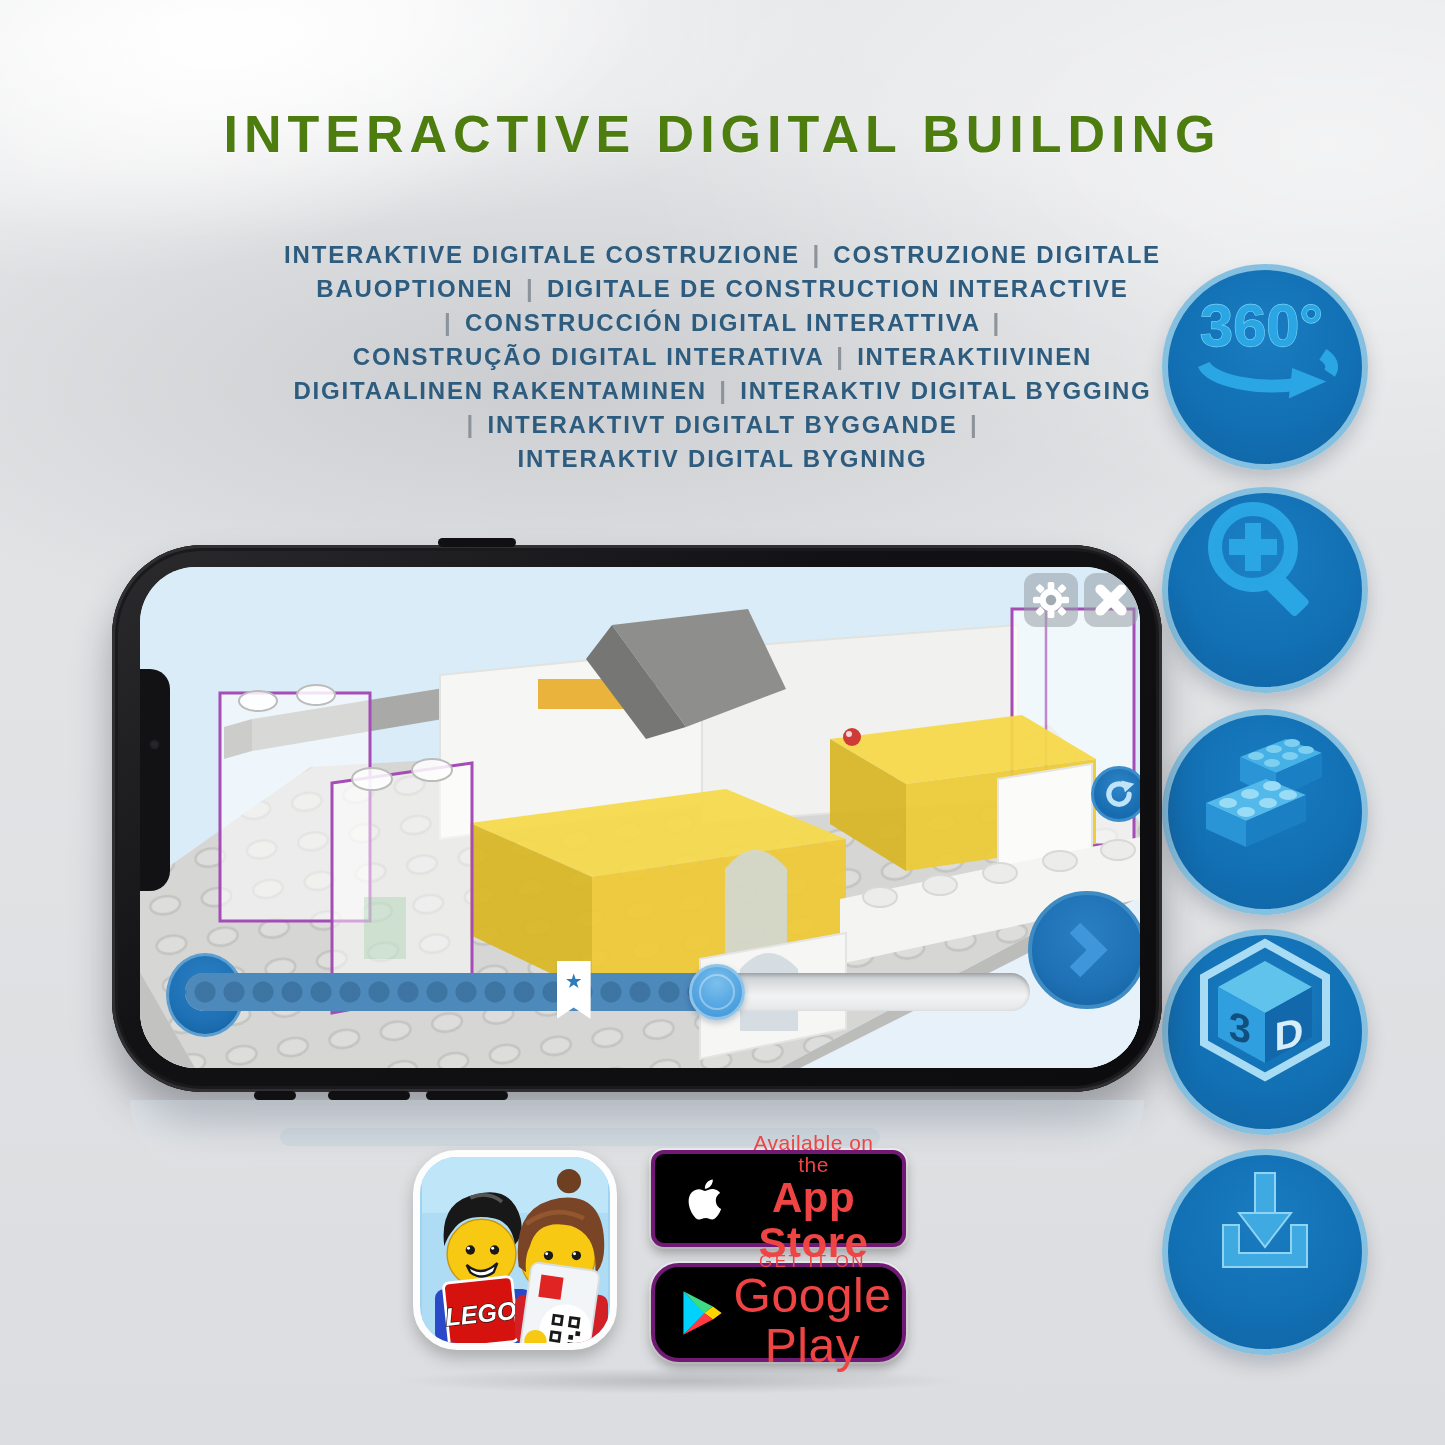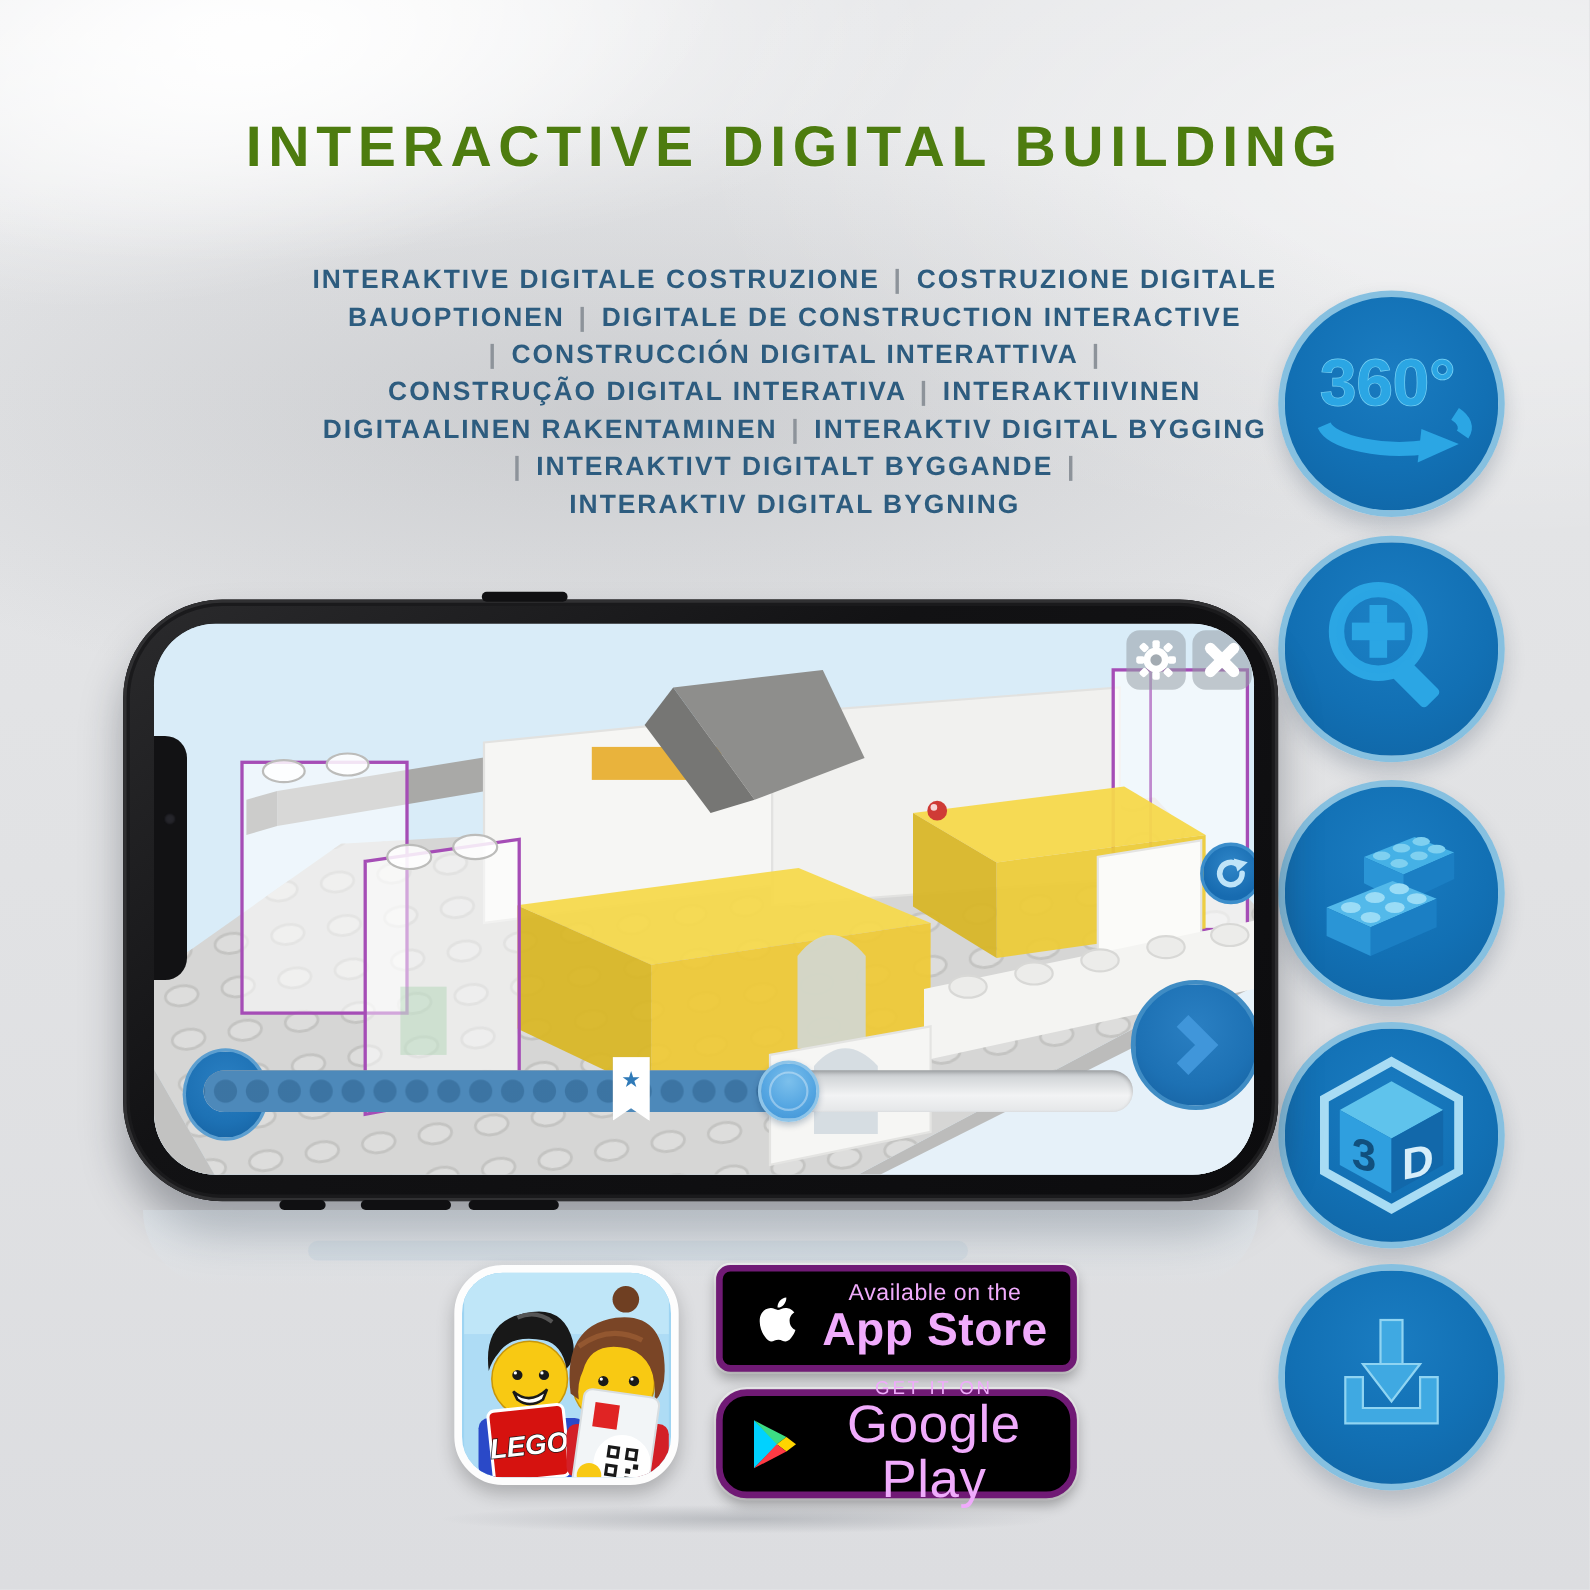--- a/index.html
+++ b/index.html
@@ -33,21 +33,21 @@
     font-size:24px;font-weight:bold;letter-spacing:1.8px;line-height:34px;color:#2d5c7f;
   }
   .languages .pipe{color:#8d939a;font-weight:bold;padding:0 4px;}
 
   
   .feature{
     position:absolute;left:1162px;width:206px;height:206px;border-radius:50%;
     background:radial-gradient(circle at 50% 34%, #1a7cc1 0%, #1270b4 55%, #0f63a2 100%);
     border:6px solid #86c0e0;box-sizing:border-box;
     box-shadow:0 10px 18px rgba(40,60,80,.22);
-    display:flex;align-items:center;justify-content:center;
+    display:flex;align-items:flex-start;justify-content:center;
   }
   .feature svg{display:block;}
 
   
   .phone{
     position:absolute;left:112px;top:545px;width:1050px;height:547px;
     background:linear-gradient(145deg,#2b2b2d,#121214 40%,#0c0c0e);
     border-radius:90px;
     box-shadow:0 26px 38px rgba(30,35,45,.35), inset 0 0 0 3px #303032, inset 0 0 0 6px #1a1a1c;
   }
@@ -118,22 +118,22 @@
   }
   .phone-reflection .bar{position:absolute;left:150px;top:28px;width:600px;height:18px;
     border-radius:9px;background:rgba(160,190,210,.35);}
 
   
   .badges{position:absolute;left:413px;top:1150px;width:545px;height:215px;}
   .app-icon{position:absolute;left:0;top:0;width:204px;height:200px;border-radius:44px;
     border:7px solid #fdfdfd;box-sizing:border-box;overflow:hidden;
     box-shadow:0 8px 16px rgba(0,0,0,.22);background:#9ed4f2;}
   .app-icon svg{display:block;width:100%;height:100%;}
-  .store-badge{position:absolute;left:238px;width:328px;background:#000;border-radius:13px;
-    border:6px solid #701a75;box-sizing:border-box;color:#f0abfc;
+  .store-badge{position:absolute;left:238px;width:255px;background:#000;border-radius:13px;
+    border:4px solid #701a75;box-sizing:border-box;color:#ef4444;
     display:flex;align-items:center;box-shadow:0 6px 12px rgba(0,0,0,.3), 0 0 0 2px rgba(255,255,255,.55);}
   .store-badge.apple{top:0;height:97px;padding:0 10px 0 18px;}
   .store-badge.google{top:113px;height:99px;padding:0 10px 0 16px;border-radius:28px;}
   .store-badge .logo{flex:0 0 62px;display:flex;align-items:center;justify-content:center;}
   .store-badge .lines{flex:1;text-align:center;line-height:1.05;}
   .badge-small{font-size:21px;letter-spacing:.5px;}
   .badge-small.caps{font-size:17px;letter-spacing:2.5px;}
   .badge-big{font-size:42px;font-weight:bold;letter-spacing:.5px;}
   .badge-big.play{font-weight:normal;font-size:48px;}
 

